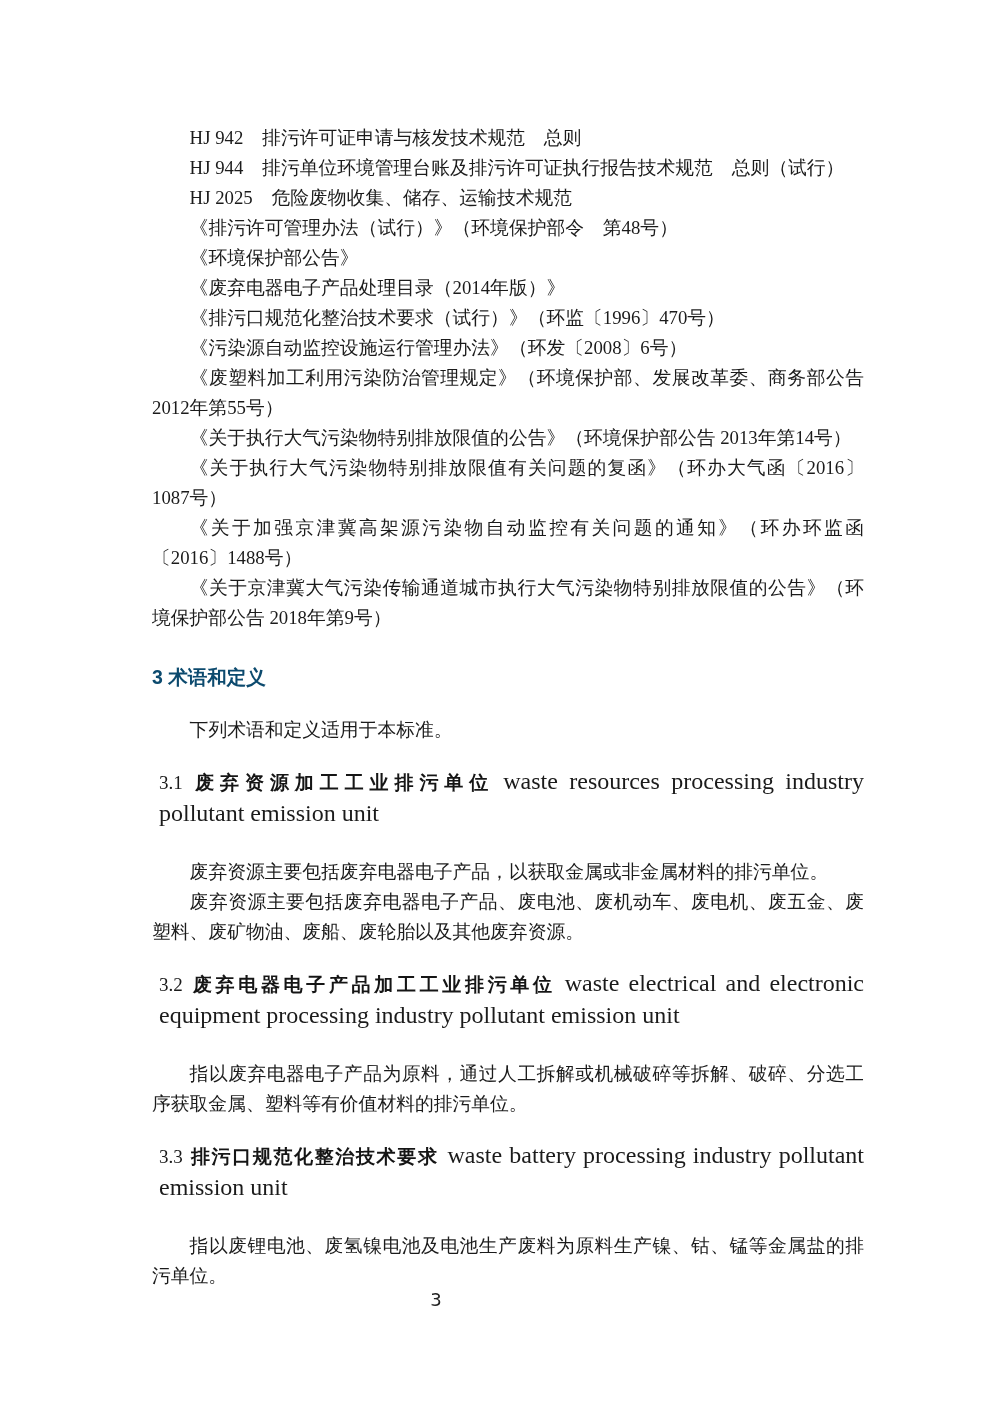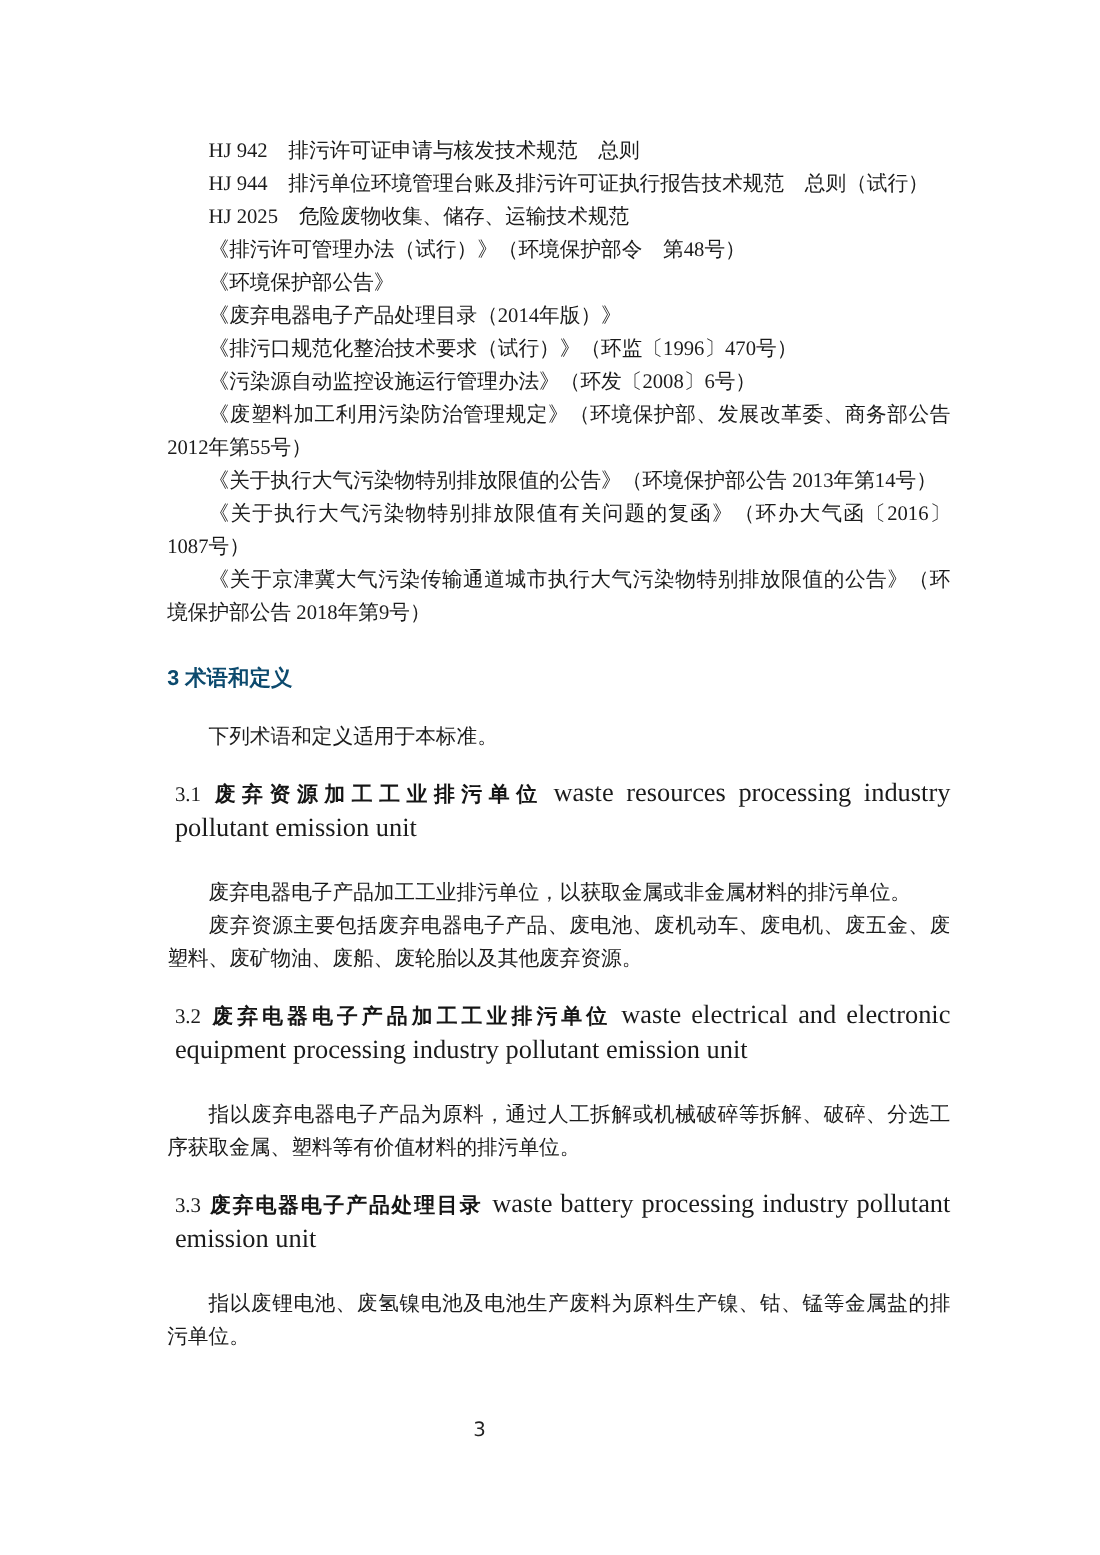--- a/index.html
+++ b/index.html
@@ -93,39 +93,40 @@
       <p class="ref-item">HJ 944　排污单位环境管理台账及排污许可证执行报告技术规范　总则（试行）</p>
       <p class="ref-item">HJ 2025　危险废物收集、储存、运输技术规范</p>
       <p class="ref-item">《排污许可管理办法（试行）》（环境保护部令　第48号）</p>
       <p class="ref-item">《环境保护部公告》</p>
       <p class="ref-item">《废弃电器电子产品处理目录（2014年版）》</p>
       <p class="ref-item">《排污口规范化整治技术要求（试行）》（环监〔1996〕470号）</p>
       <p class="ref-item">《污染源自动监控设施运行管理办法》（环发〔2008〕6号）</p>
       <p class="ref-item">《废塑料加工利用污染防治管理规定》（环境保护部、发展改革委、商务部公告 2012年第55号）</p>
       <p class="ref-item">《关于执行大气污染物特别排放限值的公告》（环境保护部公告 2013年第14号）</p>
       <p class="ref-item">《关于执行大气污染物特别排放限值有关问题的复函》（环办大气函〔2016〕1087号）</p>
+      <p class="ref-item">《关于加强京津冀高架源污染物自动监控有关问题的通知》（环办环监函〔2016〕1488号）</p>
       <p class="ref-item">《关于京津冀大气污染传输通道城市执行大气污染物特别排放限值的公告》（环境保护部公告 2018年第9号）</p>
     </div>
 
     <h2 class="sec-heading">3 术语和定义</h2>
 
     <p class="intro">下列术语和定义适用于本标准。</p>
 
     <h3 class="term-heading">
       <span class="term-num">3.1</span><span class="term-zh">废弃资源加工工业排污单位</span><span class="term-en">waste resources processing industry pollutant emission unit</span>
     </h3>
-    <p class="para">废弃电器电子产品加工工业排污单位，以获取金属或非金属材料的排污单位。</p>
+    <p class="para">废弃资源主要包括废弃电器电子产品，以获取金属或非金属材料的排污单位。</p>
     <p class="para follow">废弃资源主要包括废弃电器电子产品、废电池、废机动车、废电机、废五金、废塑料、废矿物油、废船、废轮胎以及其他废弃资源。</p>
 
     <h3 class="term-heading">
       <span class="term-num">3.2</span><span class="term-zh">废弃电器电子产品加工工业排污单位</span><span class="term-en">waste electrical and electronic equipment processing industry pollutant emission unit</span>
     </h3>
     <p class="para">指以废弃电器电子产品为原料，通过人工拆解或机械破碎等拆解、破碎、分选工序获取金属、塑料等有价值材料的排污单位。</p>
 
     <h3 class="term-heading">
-      <span class="term-num">3.3</span><span class="term-zh">废弃电器电子产品处理目录</span><span class="term-en">waste battery processing industry pollutant emission unit</span>
+      <span class="term-num">3.3</span><span class="term-zh">排污口规范化整治技术要求</span><span class="term-en">waste battery processing industry pollutant emission unit</span>
     </h3>
     <p class="para">指以废锂电池、废氢镍电池及电池生产废料为原料生产镍、钴、锰等金属盐的排污单位。</p>
 
   </div>
 
   <div class="page-number">3</div>
 </div>
 
 </body></html>

